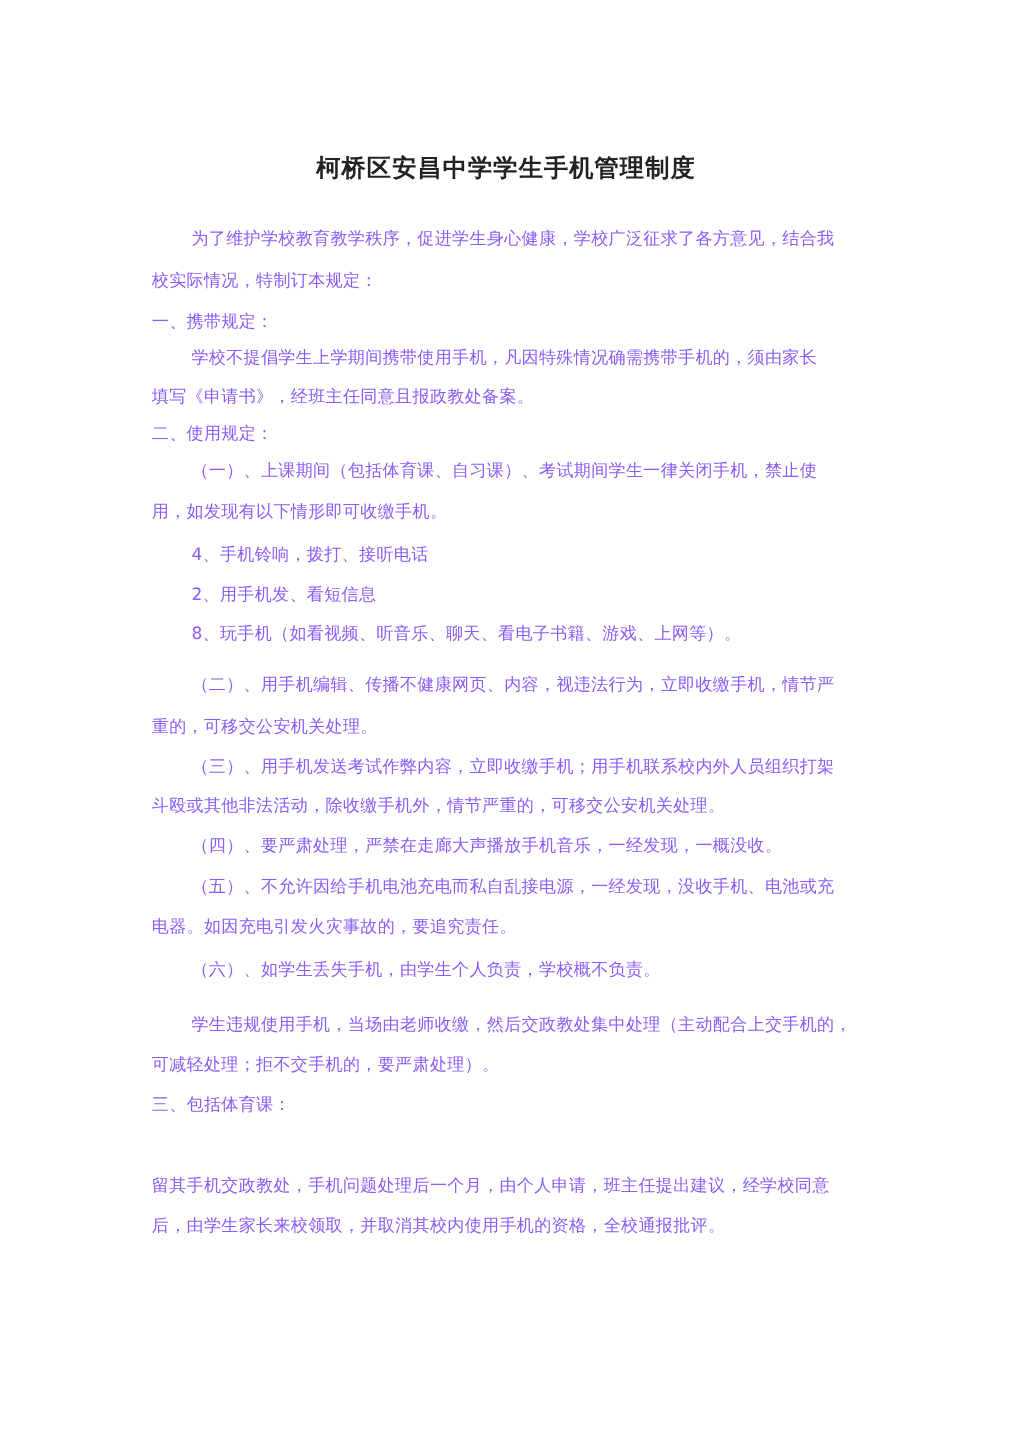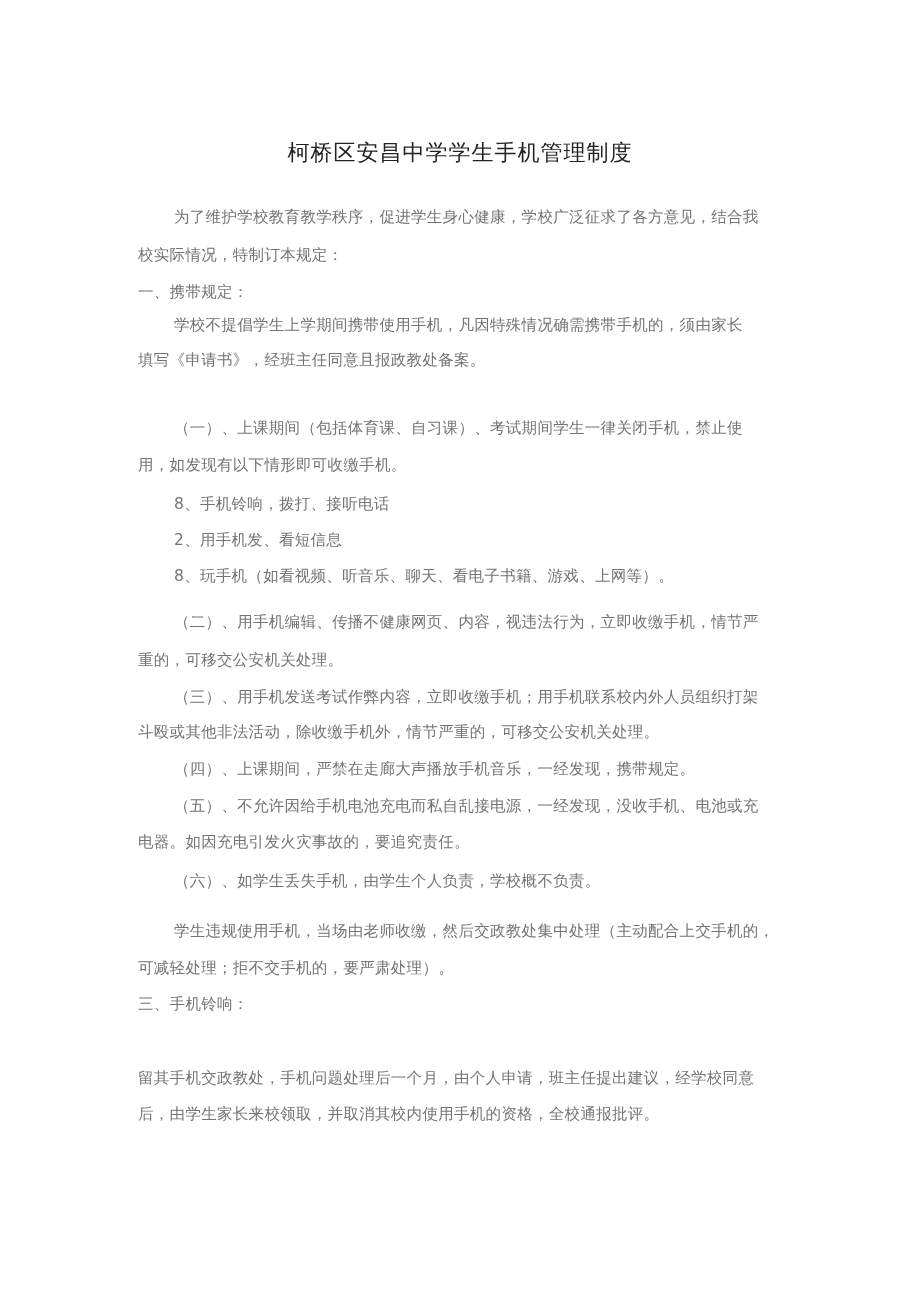--- a/index.html
+++ b/index.html
@@ -1,57 +1,58 @@
 <!DOCTYPE html>
 <html><head>
 <meta charset="utf-8">
 <style>
   html, body { margin: 0; padding: 0; background: #ffffff; }
   body { width: 920px; height: 1301px; position: relative; overflow: hidden;
          font-family: "DejaVu Serif", "Liberation Serif", serif; color: #1a1a1a; }
   .page { position: absolute; left: 0; top: 0; width: 920px; height: 1301px; background: #fff; }
   .title { position: absolute; left: 0; width: 920px; top: 138px; text-align: center;
-           font-size: 22px; letter-spacing: 1px; color: #222; }
+           font-size: 22px; letter-spacing: 1px; color: #222; font-weight: bold; }
   .line { position: absolute; left: 138px; width: 650px; font-size: 15.5px; line-height: 20px;
-          white-space: nowrap; color: #737373; letter-spacing: 0.3px; }
+          white-space: nowrap; color: #8b5cf6; letter-spacing: 0.3px; }
   .indent { left: 174px; }
   .item { left: 174px; font-family: "DejaVu Sans", "Liberation Sans", sans-serif; }
 </style>
 </head>
 <body>
 
 <div class="page">
   <div class="title">柯桥区安昌中学学生手机管理制度</div>
 
   <div class="line indent" style="top:207px">为了维护学校教育教学秩序，促进学生身心健康，学校广泛征求了各方意见，结合我</div>
   <div class="line" style="top:245px">校实际情况，特制订本规定：</div>
 
   <div class="line" style="top:282px">一、携带规定：</div>
   <div class="line indent" style="top:315px">学校不提倡学生上学期间携带使用手机，凡因特殊情况确需携带手机的，须由家长</div>
   <div class="line" style="top:350px">填写《申请书》，经班主任同意且报政教处备案。</div>
 
+  <div class="line" style="top:384px">二、使用规定：</div>
   <div class="line indent" style="top:418px">（一）、上课期间（包括体育课、自习课）、考试期间学生一律关闭手机，禁止使</div>
   <div class="line" style="top:455px">用，如发现有以下情形即可收缴手机。</div>
 
-  <div class="line item" style="top:494px">8、手机铃响，拨打、接听电话</div>
+  <div class="line item" style="top:494px">4、手机铃响，拨打、接听电话</div>
   <div class="line item" style="top:530px">2、用手机发、看短信息</div>
   <div class="line item" style="top:566px">8、玩手机（如看视频、听音乐、聊天、看电子书籍、游戏、上网等）。</div>
 
   <div class="line indent" style="top:612px">（二）、用手机编辑、传播不健康网页、内容，视违法行为，立即收缴手机，情节严</div>
   <div class="line" style="top:650px">重的，可移交公安机关处理。</div>
 
   <div class="line indent" style="top:687px">（三）、用手机发送考试作弊内容，立即收缴手机；用手机联系校内外人员组织打架</div>
   <div class="line" style="top:722px">斗殴或其他非法活动，除收缴手机外，情节严重的，可移交公安机关处理。</div>
 
-  <div class="line indent" style="top:759px">（四）、上课期间，严禁在走廊大声播放手机音乐，一经发现，携带规定。</div>
+  <div class="line indent" style="top:759px">（四）、要严肃处理，严禁在走廊大声播放手机音乐，一经发现，一概没收。</div>
 
   <div class="line indent" style="top:796px">（五）、不允许因给手机电池充电而私自乱接电源，一经发现，没收手机、电池或充</div>
   <div class="line" style="top:832px">电器。如因充电引发火灾事故的，要追究责任。</div>
 
   <div class="line indent" style="top:871px">（六）、如学生丢失手机，由学生个人负责，学校概不负责。</div>
 
   <div class="line" style="top:958px">可减轻处理；拒不交手机的，要严肃处理）。</div>
   <div class="line indent" style="top:921px">学生违规使用手机，当场由老师收缴，然后交政教处集中处理（主动配合上交手机的，</div>
 
-  <div class="line" style="top:994px">三、手机铃响：</div>
+  <div class="line" style="top:994px">三、包括体育课：</div>
   <div class="line" style="top:1068px">留其手机交政教处，手机问题处理后一个月，由个人申请，班主任提出建议，经学校同意</div>
   <div class="line" style="top:1104px">后，由学生家长来校领取，并取消其校内使用手机的资格，全校通报批评。</div>
 </div>
 
 </body></html>

